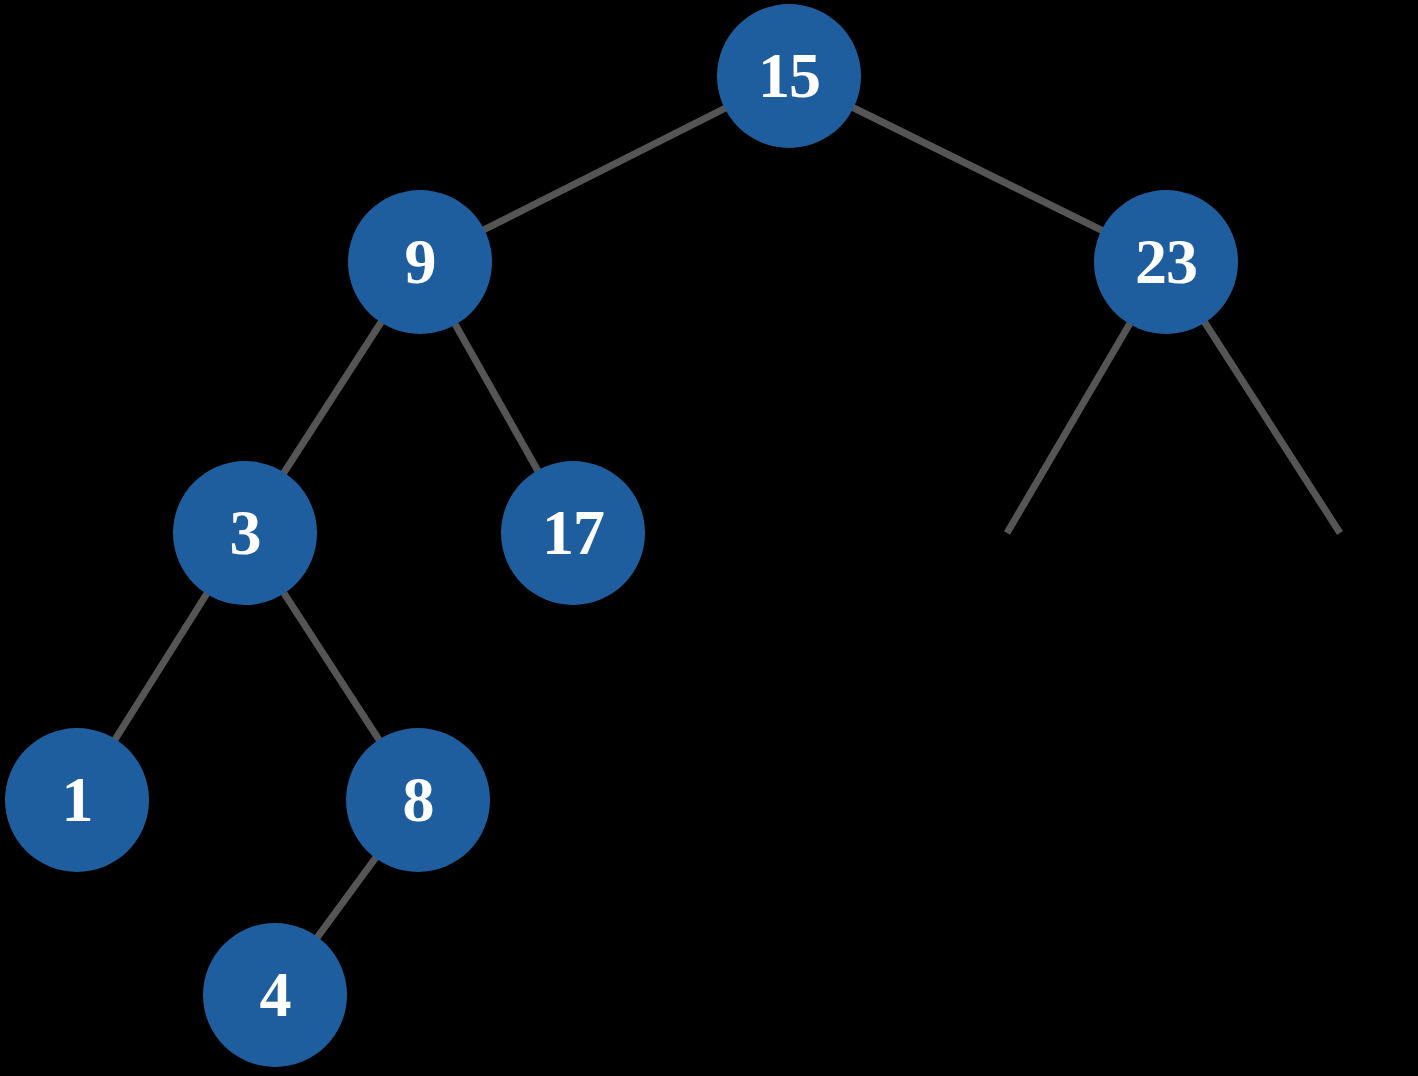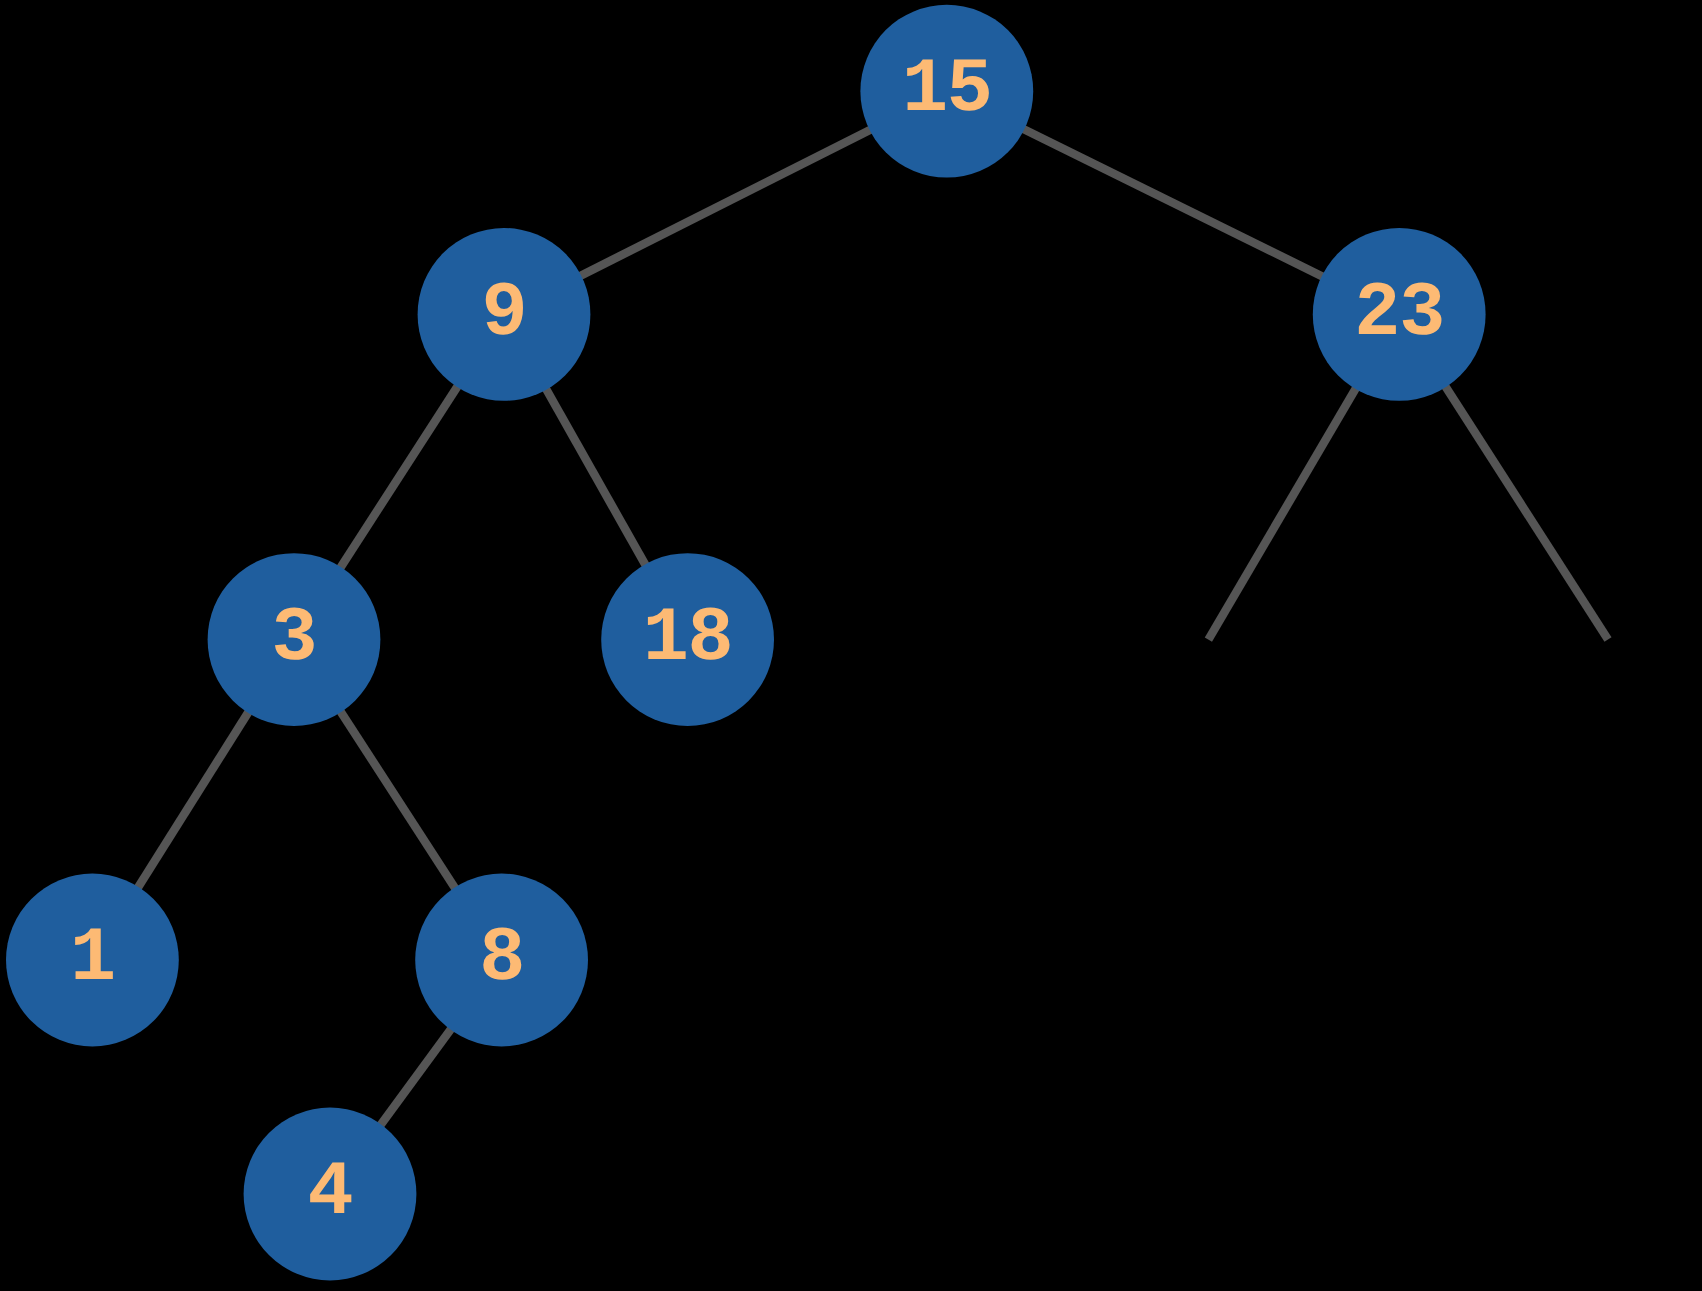--- a/index.html
+++ b/index.html
@@ -36,22 +36,22 @@
   }
   .tree-node {
     position: absolute;
     border-radius: 50%;
     display: flex;
     align-items: center;
     justify-content: center;
     box-sizing: border-box;
   }
   .node-label {
-    color: #fdba74;
-    font-family: Liberation Mono, monospace;
+    color: #ffffff;
+    font-family: Liberation Serif, serif;
     font-weight: bold;
     font-size: 64px;
     line-height: 1;
     letter-spacing: -1px;
     user-select: none;
   }
 </style>
 </head>
 <body>
 
@@ -74,21 +74,21 @@
       <div class="tree-node" style="left: 348px; top: 190px; width: 144px; height: 144px; background: rgb(31, 94, 158);">
         <span class="node-label">9</span>
       </div>
       <div class="tree-node" style="left: 1094px; top: 190px; width: 144px; height: 144px; background: rgb(31, 94, 158);">
         <span class="node-label">23</span>
       </div>
       <div class="tree-node" style="left: 173px; top: 461px; width: 144px; height: 144px; background: rgb(31, 94, 158);">
         <span class="node-label">3</span>
       </div>
       <div class="tree-node" style="left: 501px; top: 461px; width: 144px; height: 144px; background: rgb(31, 94, 158);">
-        <span class="node-label">18</span>
+        <span class="node-label">17</span>
       </div>
       <div class="tree-node" style="left: 5px; top: 728px; width: 144px; height: 144px; background: rgb(31, 94, 158);">
         <span class="node-label">1</span>
       </div>
       <div class="tree-node" style="left: 346px; top: 728px; width: 144px; height: 144px; background: rgb(31, 94, 158);">
         <span class="node-label">8</span>
       </div>
       <div class="tree-node" style="left: 203px; top: 923px; width: 144px; height: 144px; background: rgb(31, 94, 158);">
         <span class="node-label">4</span>
       </div>

